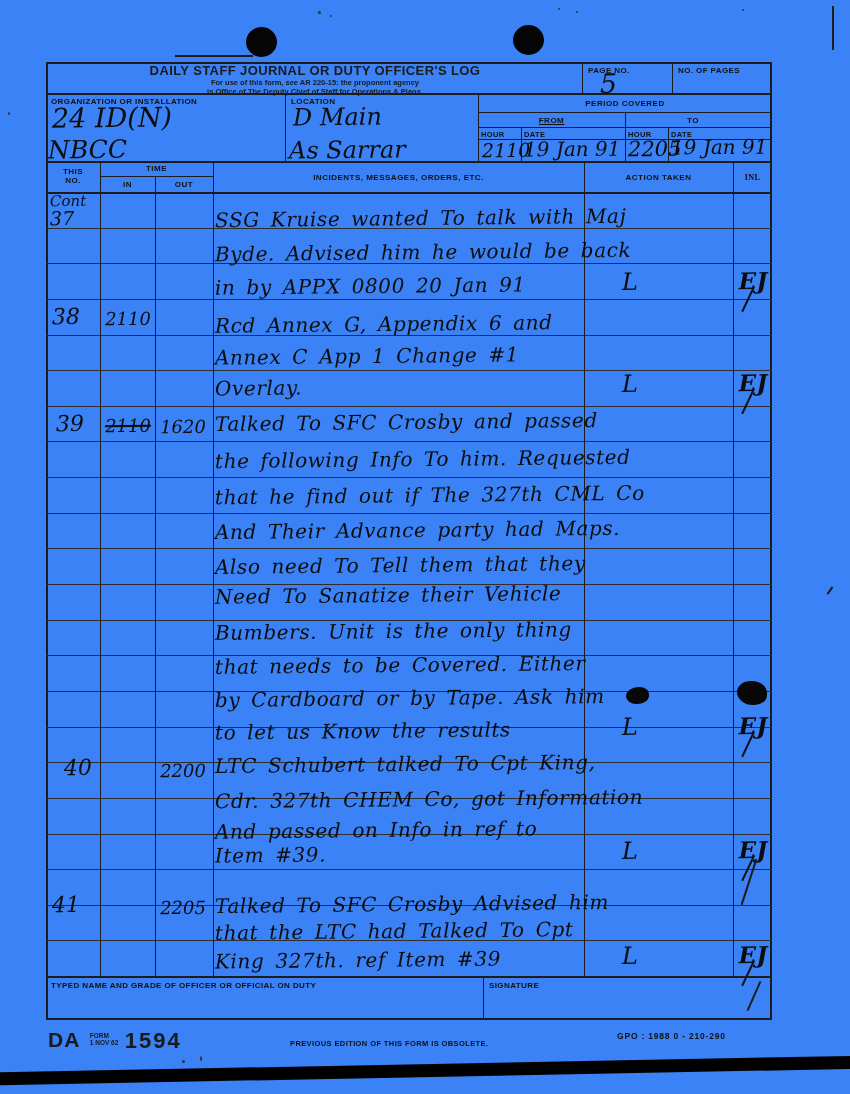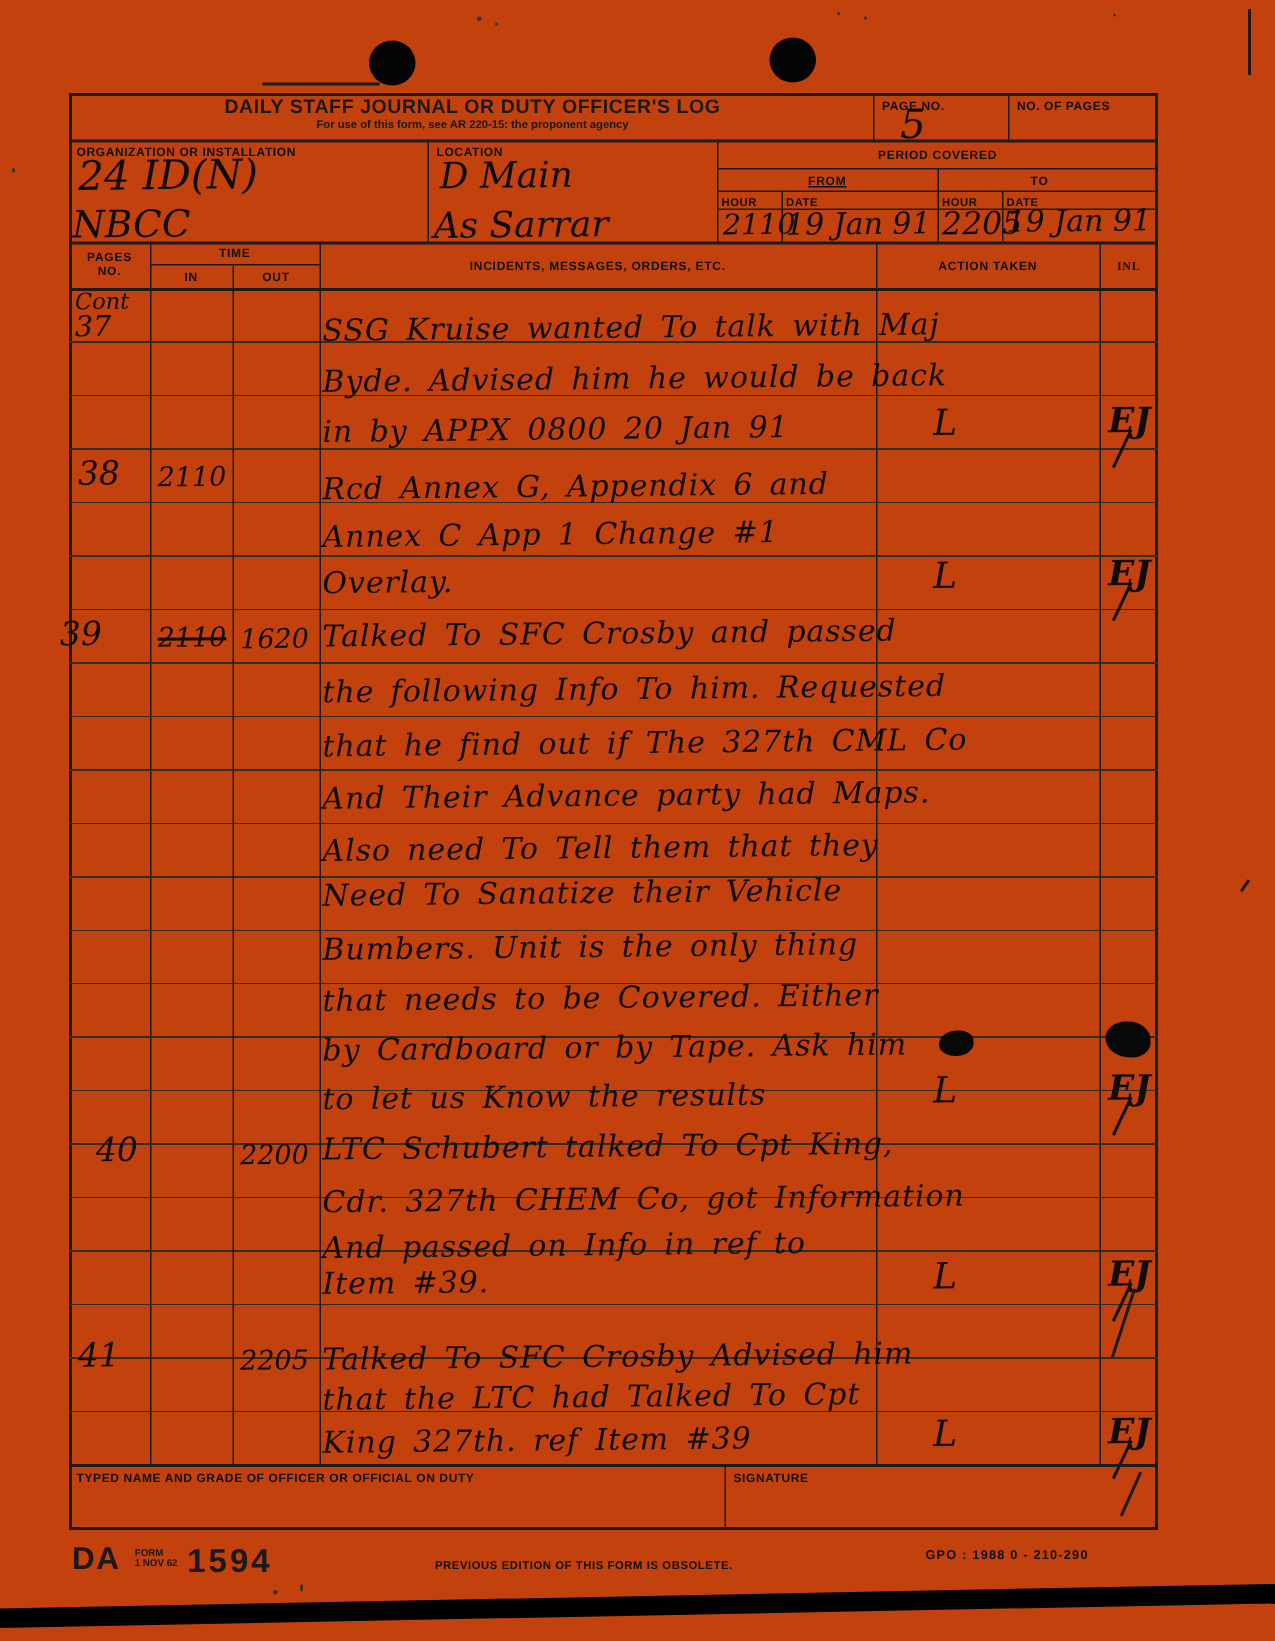--- a/index.html
+++ b/index.html
@@ -1,16 +1,16 @@
 <!DOCTYPE html>
 <html><head>
 <meta charset="utf-8">
 <style>
   html,body{margin:0;padding:0;background:#e8e8e8;}
-  #page{position:relative;width:850px;height:1094px;background:#c2410c;overflow:hidden;
+  #page{position:relative;width:850px;height:1094px;background:#3b82f6;overflow:hidden;
         font-family:"Liberation Sans",sans-serif;color:#1a1a1a;}
   .abs{position:absolute;}
   
   .line{position:absolute;background:#1c1c1c;}
   .cell-label{position:absolute;font-size:8px;font-weight:bold;letter-spacing:.4px;color:#111;
               font-family:"Liberation Sans",sans-serif;white-space:nowrap;}
   .hdr-label{font-size:8px;font-weight:bold;letter-spacing:.5px;color:#111;text-align:center;}
   
   .hw{position:absolute;font-family:"DejaVu Serif",serif;font-style:italic;color:#0d0d0d;
       white-space:nowrap;transform:rotate(-.6deg);}
@@ -48,20 +48,21 @@
   <div class="line" style="left:829px;top:586px;width:2px;height:9px;transform:rotate(35deg);"></div>
 
   <div class="line" style="left:46px;top:62px;width:726px;height:2px;"></div>
   <div class="line" style="left:46px;top:1018px;width:726px;height:2px;"></div>
   <div class="line" style="left:46px;top:62px;width:2px;height:958px;"></div>
   <div class="line" style="left:770px;top:62px;width:2px;height:958px;"></div>
 
   <div class="abs" style="left:48px;top:63px;width:534px;height:30px;text-align:center;">
     <div style="font-size:13px;font-weight:bold;letter-spacing:.4px;">DAILY STAFF JOURNAL OR DUTY OFFICER'S LOG</div>
     <div style="font-size:7.5px;font-weight:bold;margin-top:0px;">For use of this form, see AR 220-15: the proponent agency</div>
+    <div style="font-size:7.5px;font-weight:bold;">is Office of The Deputy Chief of Staff for Operations &amp; Plans.</div>
   </div>
   <div class="line" style="left:582px;top:62px;width:1px;height:31px;"></div>
   <div class="line" style="left:672px;top:62px;width:1px;height:31px;"></div>
   <div class="cell-label" style="left:588px;top:66px;">PAGE NO.</div>
   <div class="hw" style="left:600px;top:68px;font-size:27px;">5</div>
   <div class="cell-label" style="left:678px;top:66px;">NO. OF PAGES</div>
   <div class="line" style="left:46px;top:93px;width:726px;height:2px;"></div>
 
   <div class="cell-label" style="left:51px;top:97px;">ORGANIZATION OR INSTALLATION</div>
   <div class="hw" style="left:52px;top:102px;font-size:27px;">24 ID(N)</div>
@@ -84,21 +85,21 @@
   <div class="cell-label" style="left:671px;top:130px;font-size:7.5px;">DATE</div>
   <div class="line" style="left:521px;top:127px;width:1px;height:35px;"></div>
   <div class="line" style="left:668px;top:127px;width:1px;height:35px;"></div>
   <div class="line" style="left:478px;top:139px;width:294px;height:1px;"></div>
   <div class="hw" style="left:482px;top:139px;font-size:19px;">2110</div>
   <div class="hw" style="left:524px;top:137px;font-size:20px;">19 Jan 91</div>
   <div class="hw" style="left:628px;top:137px;font-size:21px;">2205</div>
   <div class="hw" style="left:671px;top:135px;font-size:20px;">19 Jan 91</div>
   <div class="line" style="left:46px;top:161px;width:726px;height:2px;"></div>
 
-  <div class="hdr-label abs" style="left:46px;top:167px;width:54px;">PAGES</div>
+  <div class="hdr-label abs" style="left:46px;top:167px;width:54px;">THIS</div>
   <div class="hdr-label abs" style="left:46px;top:176px;width:54px;">NO.</div>
   <div class="hdr-label abs" style="left:100px;top:164px;width:113px;">TIME</div>
   <div class="line" style="left:100px;top:176px;width:113px;height:1px;"></div>
   <div class="hdr-label abs" style="left:100px;top:180px;width:55px;">IN</div>
   <div class="hdr-label abs" style="left:155px;top:180px;width:58px;">OUT</div>
   <div class="hdr-label abs" style="left:213px;top:173px;width:371px;">INCIDENTS, MESSAGES, ORDERS, ETC.</div>
   <div class="hdr-label abs" style="left:584px;top:173px;width:149px;">ACTION TAKEN</div>
   <div class="hdr-label abs" style="left:733px;top:173px;width:39px;font-family:Liberation Serif, serif;">INL</div>
   <div class="line" style="left:46px;top:192px;width:726px;height:2px;"></div>
 
@@ -117,21 +118,21 @@
       <div class="hw hw-line" style="left: 215px; top: 271.138px;">in by APPX 0800 20 Jan 91</div>
       <div class="hw hw-action" style="left: 590px; top: 268.138px;">L</div>
       <div class="hw hw-inl" style="left: 734px; top: 267.138px;">EJ</div>
       <div class="hw hw-item" style="left: 52px; top: 303.702px;">38</div>
       <div class="hw hw-time" style="left: 101px; top: 307.702px;">2110</div>
       <div class="hw hw-line" style="left: 215px; top: 308.56px;">Rcd Annex G, Appendix 6 and</div>
       <div class="hw hw-line" style="left: 215px; top: 340.636px;">Annex C App 1 Change #1</div>
       <div class="hw hw-line" style="left: 215px; top: 372.712px;">Overlay.</div>
       <div class="hw hw-action" style="left: 590px; top: 369.712px;">L</div>
       <div class="hw hw-inl" style="left: 734px; top: 368.712px;">EJ</div>
-      <div class="hw hw-item" style="left: 40px; top: 410.622px;">39</div>
+      <div class="hw hw-item" style="left: 56px; top: 410.622px;">39</div>
       <div class="hw hw-time struck" style="left: 101px; top: 414.622px;">2110</div>
       <div class="hw hw-time" style="left: 156px; top: 415.622px;">1620</div>
       <div class="hw hw-line" style="left: 215px; top: 406.57px;">Talked To SFC Crosby and passed</div>
       <div class="hw hw-line" style="left: 215px; top: 443.992px;">the following Info To him. Requested</div>
       <div class="hw hw-line" style="left: 215px; top: 480.345px;">that he find out if The 327th CML Co</div>
       <div class="hw hw-line" style="left: 215px; top: 515.272px;">And Their Advance party had Maps.</div>
       <div class="hw hw-line" style="left: 215px; top: 550.199px;">Also need To Tell them that they</div>
       <div class="hw hw-line" style="left: 215px; top: 580.137px;">Need To Sanatize their Vehicle</div>
       <div class="hw hw-line" style="left: 215px; top: 615.777px;">Bumbers. Unit is the only thing</div>
       <div class="hw hw-line" style="left: 215px; top: 649.991px;">that needs to be Covered. Either</div>

